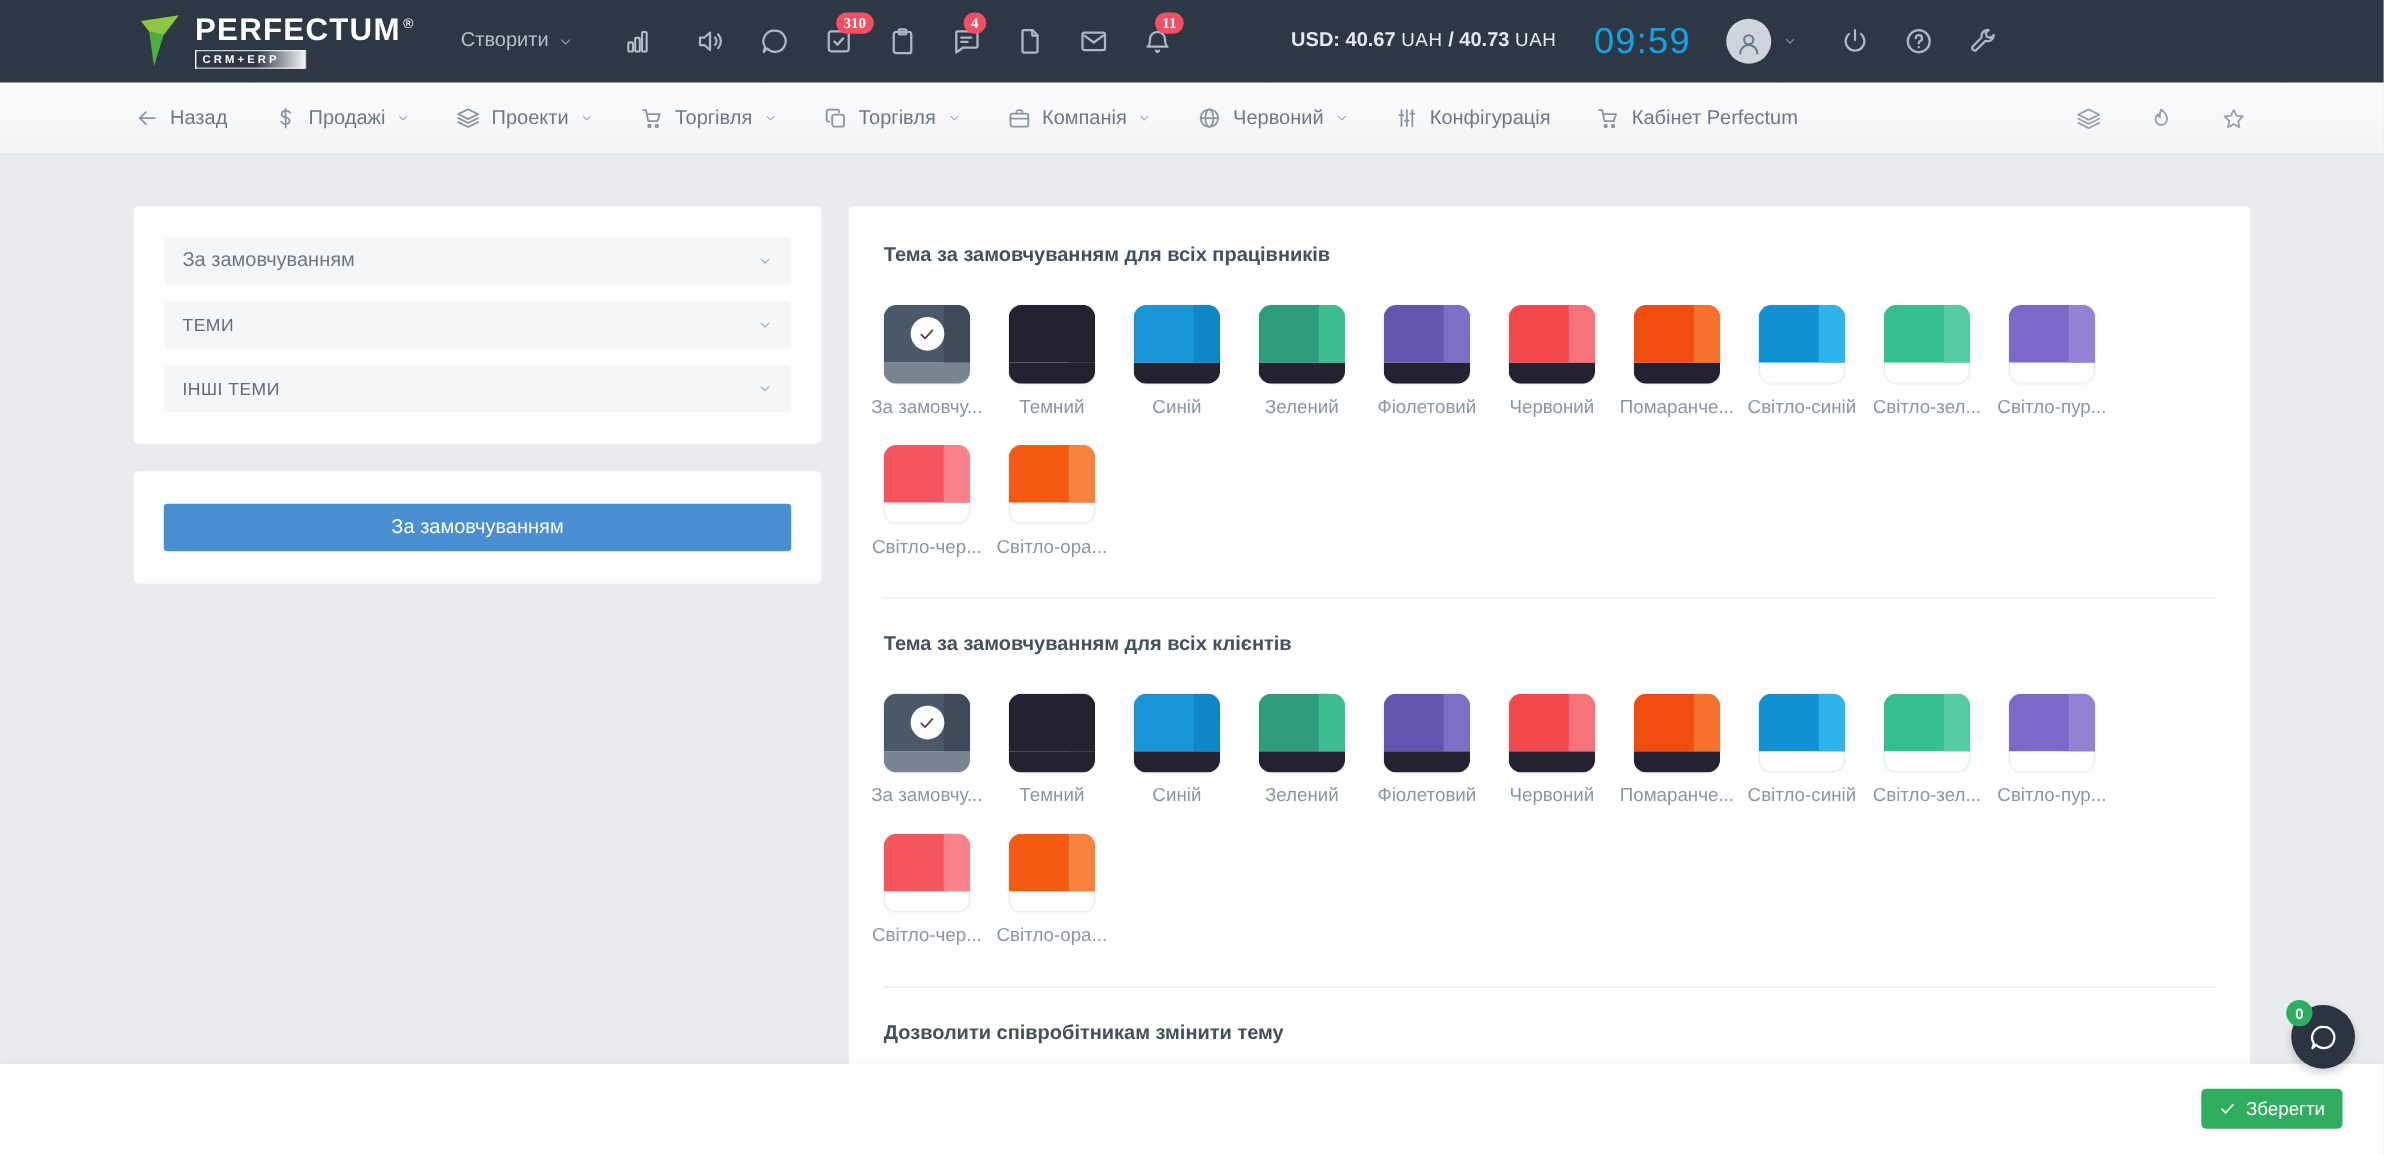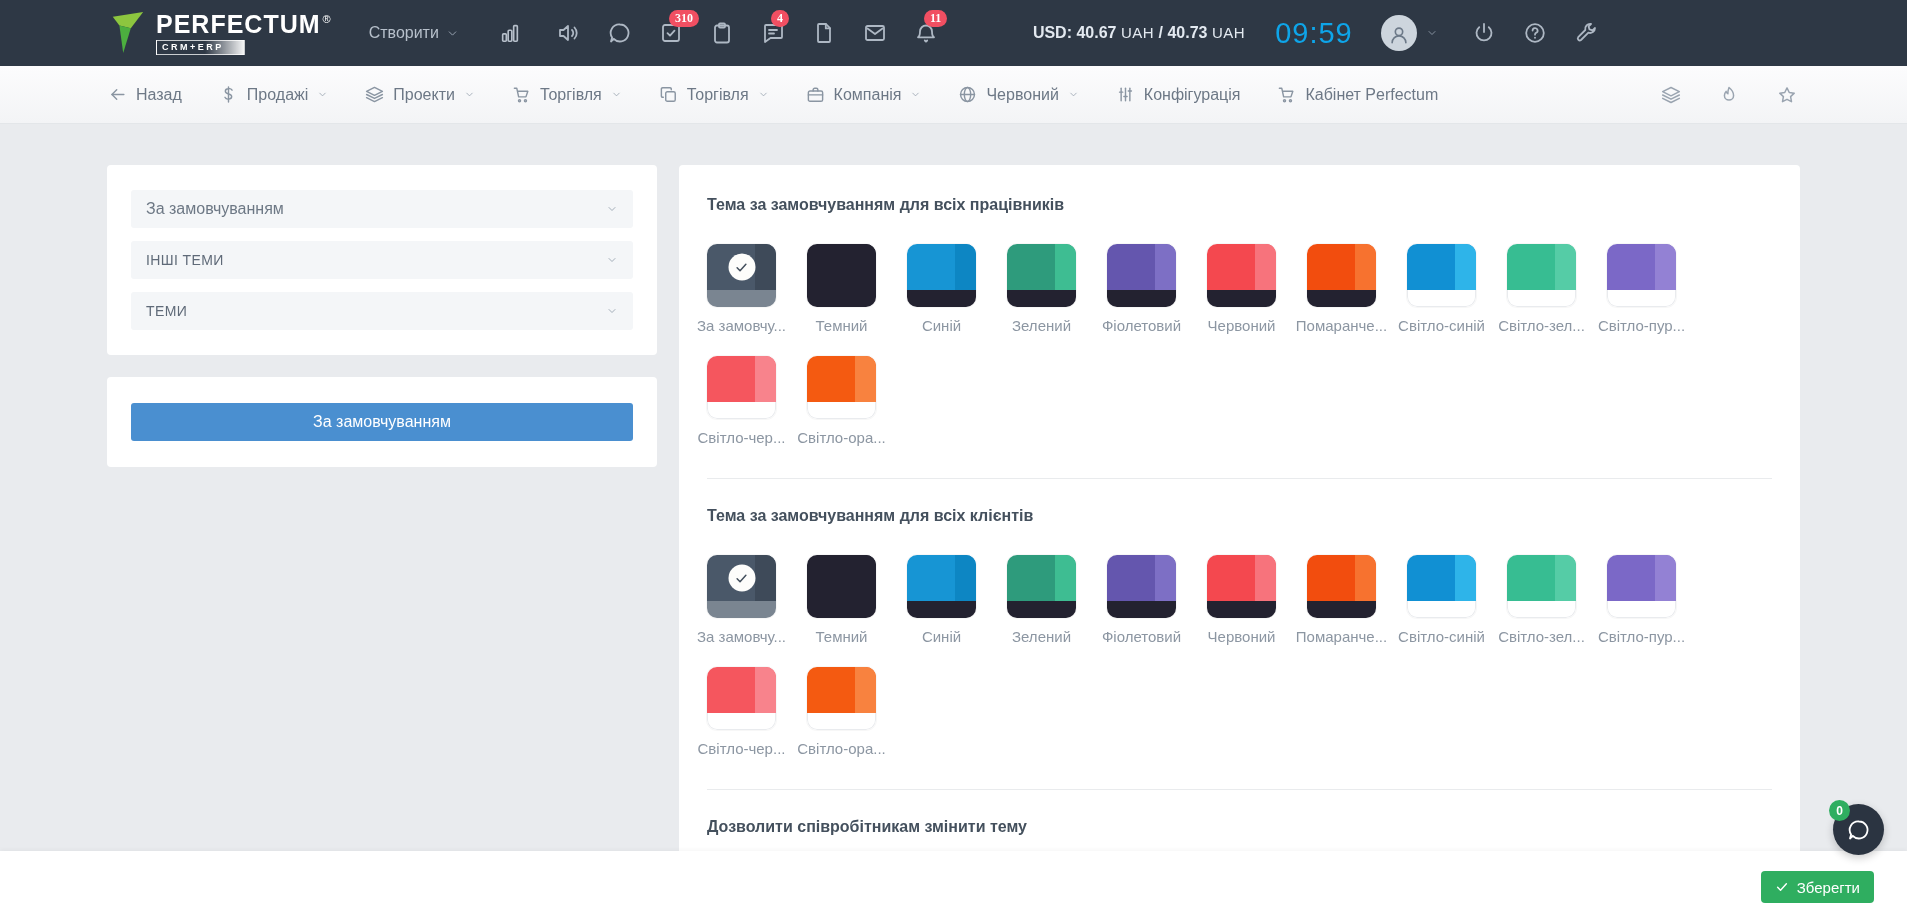--- a/index.html
+++ b/index.html
@@ -420,29 +420,29 @@
     <div class="card filter-card">
       <div class="select-row">
         <span>За замовчуванням</span>
         <span class="icon">
             <svg viewBox="0 0 24 24">
               <polyline points="6 9 12 15 18 9"></polyline>
             </svg>
           </span>
       </div>
       <div class="select-row caps">
-        <span>ІНШІ ТЕМИ</span>
+        <span>ТЕМИ</span>
         <span class="icon">
             <svg viewBox="0 0 24 24">
               <polyline points="6 9 12 15 18 9"></polyline>
             </svg>
           </span>
       </div>
       <div class="select-row caps">
-        <span>ТЕМИ</span>
+        <span>ІНШІ ТЕМИ</span>
         <span class="icon">
             <svg viewBox="0 0 24 24">
               <polyline points="6 9 12 15 18 9"></polyline>
             </svg>
           </span>
       </div>
     </div>
     <div class="card apply-card">
       <button class="apply-btn">За замовчуванням</button>
     </div>

